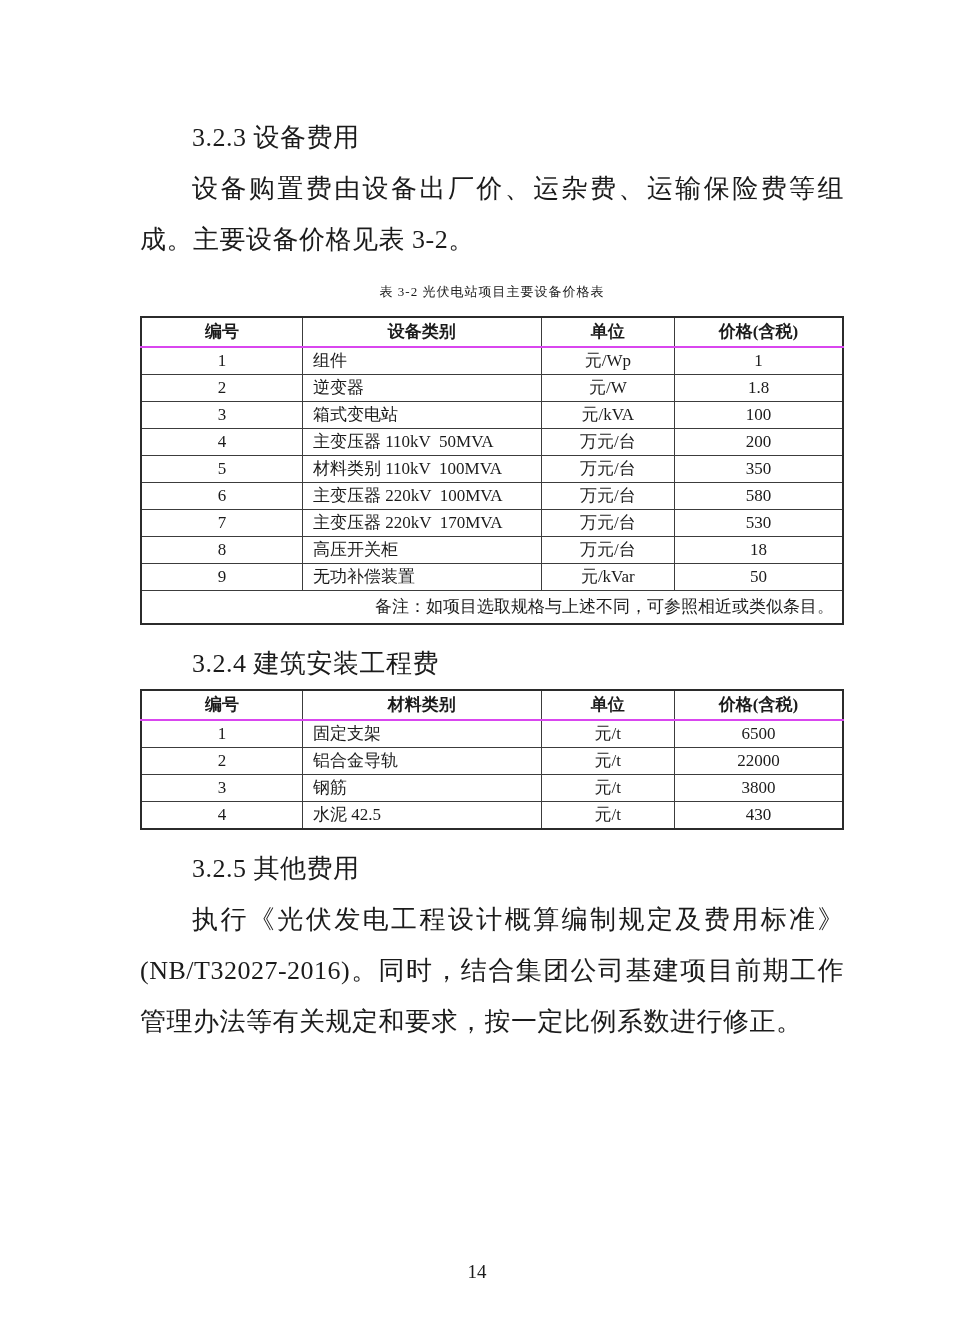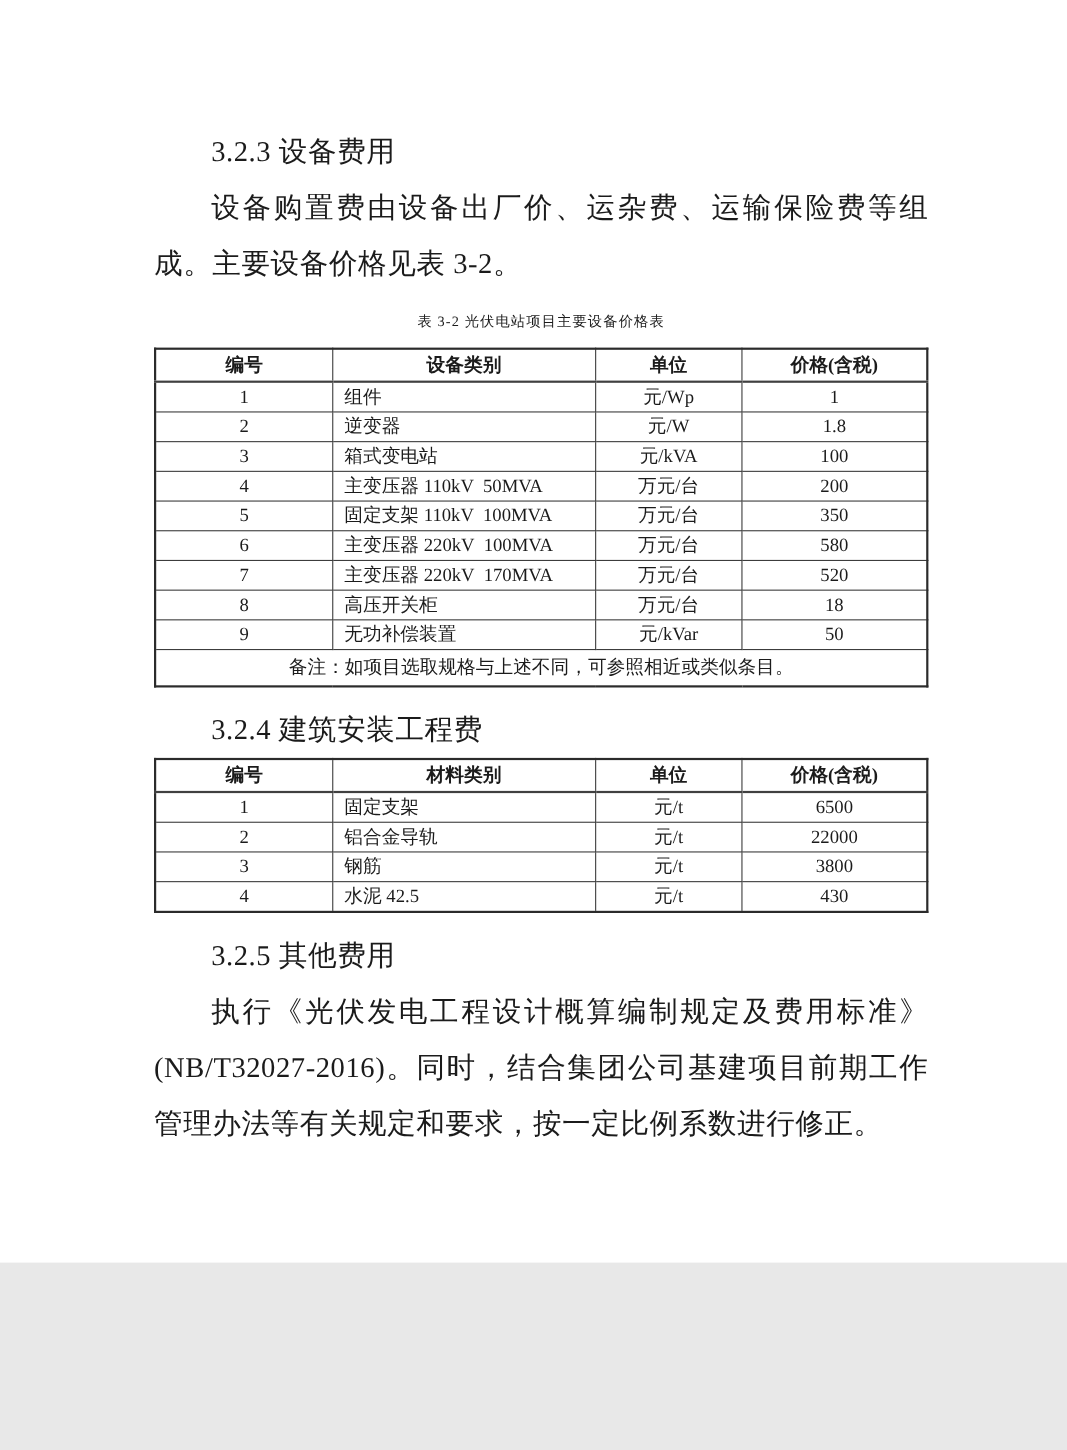--- a/index.html
+++ b/index.html
@@ -1,19 +1,19 @@
 <!DOCTYPE html>
 <html lang="zh"><head>
 <meta charset="utf-8">
 <style>
   html, body { margin: 0; padding: 0; background: #e8e8e8; }
   .page {
     position: relative;
     width: 970px;
-    height: 1148px;
+    height: 1318px;
     margin: 0 auto;
     background: #ffffff;
     color: #1b1b1b;
     font-family: "Liberation Serif", "DejaVu Serif", serif;
     overflow: hidden;
     box-sizing: border-box;
   }
   .doc {
     position: absolute;
     left: 140px;
@@ -50,30 +50,30 @@
     border: 1px solid #3c3c3c;
     font-size: 17px;
     line-height: 20px;
     padding: 3px 4px;
     text-align: center;
     white-space: pre-wrap;
     overflow: hidden;
   }
   table.doc-table thead th {
     font-weight: bold;
-    border-bottom: 2px solid #404040;
+    border-bottom: 2px solid #d946ef;
     padding: 4px 4px;
   }
   table.doc-table td:nth-child(2) {
     text-align: left;
     padding-left: 10px;
     margin-left: 41px;
   }
   table.doc-table tr.note-row td {
-    text-align: center;
+    text-align: right;
     padding: 6px 8px;
     border-top: 1px solid #3c3c3c;
     border-radius: 11px;
   }
   .page-number {
     position: absolute;
     left: 0;
     right: 16px;
     top: 1258px;
     text-align: center;
@@ -127,35 +127,35 @@
             <td>100</td>
           </tr>
           <tr>
             <td>4</td>
             <td>主变压器 110kV  50MVA</td>
             <td>万元/台</td>
             <td>200</td>
           </tr>
           <tr>
             <td>5</td>
-            <td>固定支架 110kV  100MVA</td>
+            <td>材料类别 110kV  100MVA</td>
             <td>万元/台</td>
             <td>350</td>
           </tr>
           <tr>
             <td>6</td>
             <td>主变压器 220kV  100MVA</td>
             <td>万元/台</td>
             <td>580</td>
           </tr>
           <tr>
             <td>7</td>
             <td>主变压器 220kV  170MVA</td>
             <td>万元/台</td>
-            <td>520</td>
+            <td>530</td>
           </tr>
           <tr>
             <td>8</td>
             <td>高压开关柜</td>
             <td>万元/台</td>
             <td>18</td>
           </tr>
           <tr>
             <td>9</td>
             <td>无功补偿装置</td>

